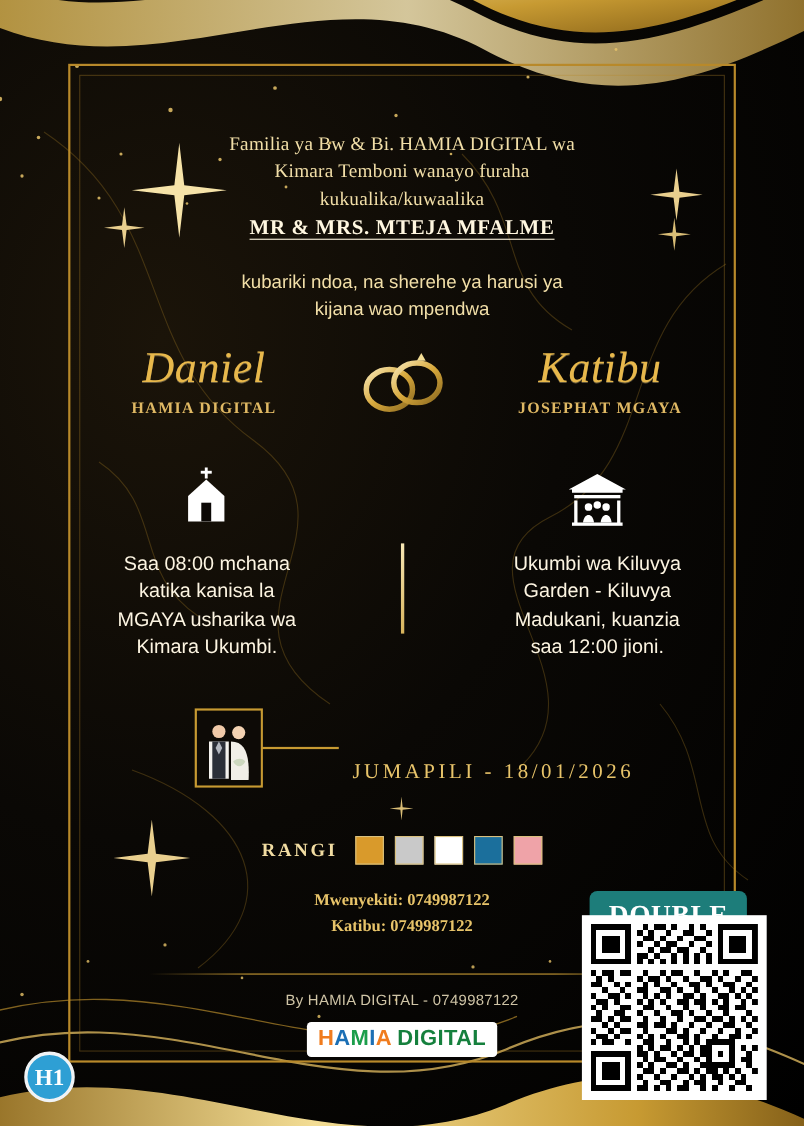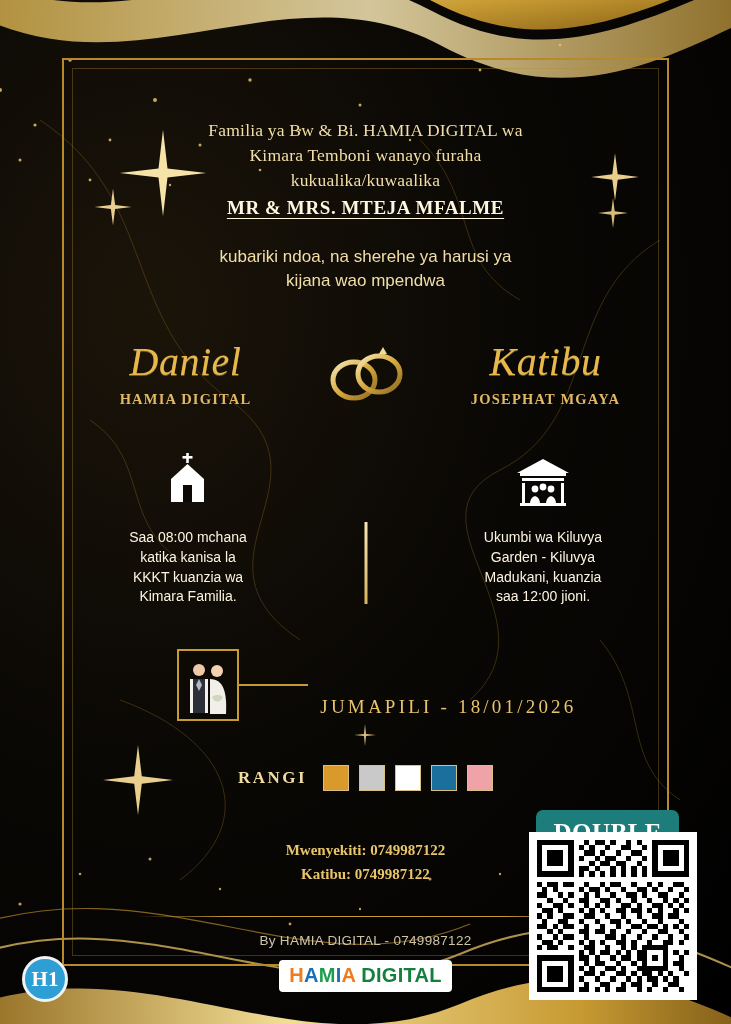--- a/index.html
+++ b/index.html
@@ -70,23 +70,23 @@
   .subintro {
     margin-top: 26px;
     text-align: center;
     font-family: Liberation Sans, sans-serif;
     color: #f2dfa8;
     font-size: 17px;
     line-height: 1.45;
     width: 420px;
   }
   .names {
-    margin-top: 48px;
+    margin-top: 20px;
     width: 560px;
-    display: flex; align-items: center; justify-content: space-between;
+    display: flex; align-items: flex-end; justify-content: space-between;
   }
   .name-col { width: 200px; text-align: center; }
   .script {
     font-family: "Liberation Serif", serif;
     font-style: italic;
     font-size: 40px;
     line-height: 1;
     color: #e8b84b;
     letter-spacing: .5px;
     text-shadow: 0 1px 0 rgba(255,230,160,.35);
@@ -105,21 +105,21 @@
     width: 600px;
     display: flex; align-items: flex-start; justify-content: space-between;
     position: relative;
   }
   .venue { width: 245px; display: flex; flex-direction: column; align-items: center; }
   .venue-icon { height: 56px; display: flex; align-items: flex-end; }
   .venue-text {
     margin-top: 20px;
     text-align: center;
     color: #fdf5e2;
-    font-size: 14px;
+    font-size: 18px;
     line-height: 1.42;
   }
   .divider-v {
     position: absolute;
     left: 50%; top: 70px; transform: translateX(-50%);
     width: 3px; height: 82px;
     background: linear-gradient(180deg,#f7e7b5,#d8b45c);
   }
   .date-row {
     margin-top: 42px;
@@ -151,21 +151,21 @@
   .colors-label {
     font-family: "Liberation Serif", serif;
     font-weight: bold;
     color: #f1dca2;
     font-size: 17px;
     letter-spacing: 2.5px;
     margin-right: 6px;
   }
   .swatch { width: 26px; height: 26px; border: 1px solid #d9c07e; }
   .contacts {
-    margin-top: 48px;
+    margin-top: 22px;
     text-align: center;
     color: #e8c46a;
     font-family: "Liberation Serif", serif;
     font-weight: bold;
     font-size: 15px;
     line-height: 1.55;
   }
   .hr-gold {
     margin-top: 30px;
     width: 460px; height: 1px;
@@ -386,22 +386,22 @@
           <svg width="56" height="56" viewBox="0 0 56 56" fill="#ffffff">
             <rect x="26.2" y="1" width="2.6" height="10"></rect>
             <rect x="22.5" y="4" width="10" height="2.6"></rect>
             <path d="M27.5 12 L44 27 L44 50 L11 50 L11 27 Z"></path>
             <rect x="23" y="33" width="9" height="17" fill="#0b0805"></rect>
           </svg>
         </div>
         <div class="venue-text">
           <div>Saa 08:00 mchana</div>
           <div>katika kanisa la</div>
-          <div>KKKT kuanzia wa</div>
-          <div>Kimara Familia.</div>
+          <div>MGAYA usharika wa</div>
+          <div>Kimara Ukumbi.</div>
         </div>
       </div>
 
       <div class="venue">
         <div class="venue-icon">
           <svg width="58" height="52" viewBox="0 0 58 52" fill="#ffffff">
             <path d="M29 3 L55 17 L52 17 L52 20 L6 20 L6 17 L3 17 Z"></path>
             <rect x="8" y="22" width="42" height="3"></rect>
             <rect x="8" y="27" width="3" height="21"></rect>
             <rect x="47" y="27" width="3" height="21"></rect>

